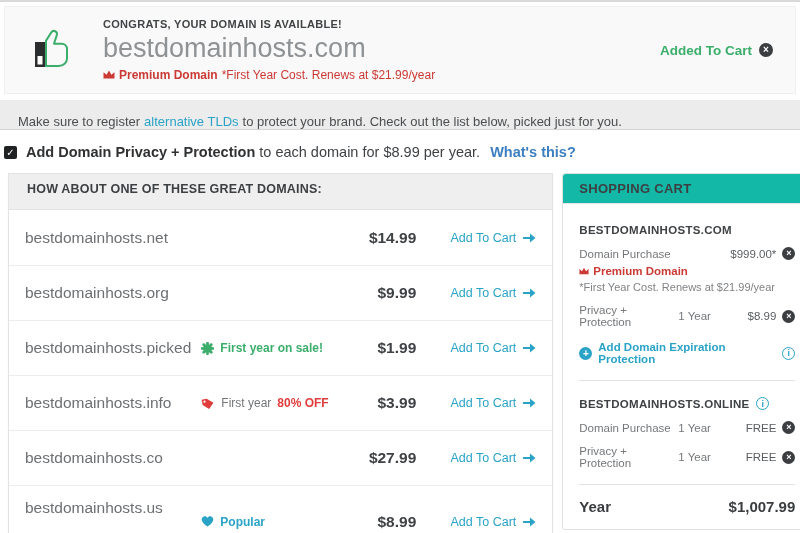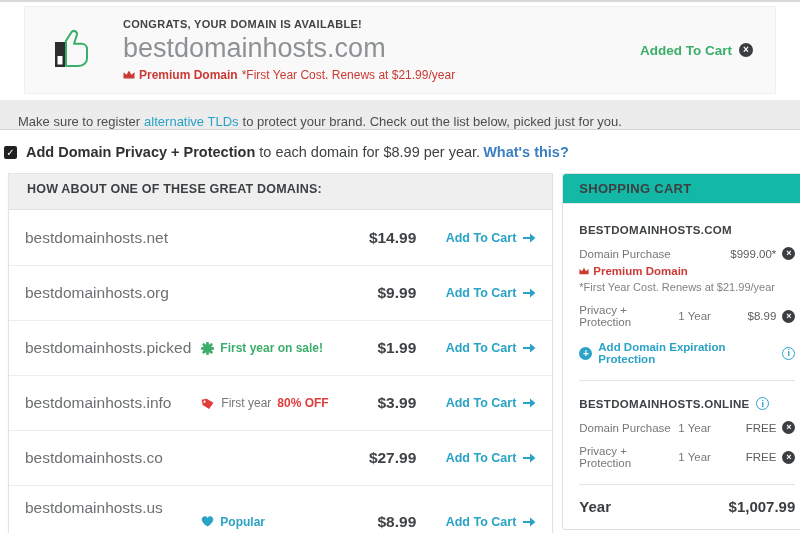--- a/index.html
+++ b/index.html
@@ -1,20 +1,20 @@
 <!DOCTYPE html>
 <html><head>
 <meta charset="utf-8">
 <style>
   * { box-sizing: border-box; }
   body { margin: 0; background: #fff; font-family: "Liberation Sans", sans-serif; }
   .page { position: relative; width: 800px; height: 533px; overflow: hidden; background: #fff; border-top: 2px solid #d9d9d9; }
 
   
-  .banner { margin: 4px 24px 0; height: 88px; background: #f9f9f9; border: 1px solid #f0f0f0; display: flex; align-items: center; padding: 0 18px; }
+  .banner { margin: 4px 4px 0; height: 88px; background: #f9f9f9; border: 1px solid #f0f0f0; display: flex; align-items: center; padding: 0 18px; }
   .thumb-wrap { width: 48px; margin: 0 26px 0 6px; flex: 0 0 auto; }
   .banner-main { flex: 1; }
   .congrats { font-size: 11px; font-weight: bold; color: #414446; letter-spacing: .3px; }
   .big-domain { font-size: 27px; color: #8f9295; margin-top: 3px; }
   .premium-line { margin-top: 4px; font-size: 12px; color: #cb3a35; display: flex; align-items: center; gap: 4px; }
   .premium-label { font-weight: bold; }
   .premium-note-banner { color: #cb3a35; }
   .added-wrap { display: flex; align-items: center; gap: 7px; margin-right: 4px; }
   .added-link { color: #3cae6b; font-size: 13.5px; font-weight: bold; cursor: pointer; }
 
@@ -23,37 +23,37 @@
   .plus-i { display: inline-flex; width: 13px; height: 13px; border-radius: 50%; background: #2aa3c6; color: #fff; font-size: 10px; font-weight: bold; align-items: center; justify-content: center; flex: 0 0 auto; }
 
   
   .notice { margin-top: 6px; height: 30px; background: #ececec; border-bottom: 1px solid #d4d4d4; display: flex; align-items: flex-end; padding: 0 18px; font-size: 13px; color: #4b4e50; }
   .tld-link { color: #2aa3c6; cursor: pointer; margin: 0 4px; }
 
   
   .privacy { padding: 14px 0 13px 4px; font-size: 14.5px; color: #3f4245; display: flex; align-items: center; }
   .cb { width: 13px; height: 13px; background: #1f2123; color: #fff; font-size: 10px; display: inline-flex; align-items: center; justify-content: center; border-radius: 2px; margin-right: 9px; cursor: pointer; flex: 0 0 auto; }
   .privacy b { color: #2f3133; }
-  .whats-link { color: #3c7fc0; font-weight: bold; cursor: pointer; margin-left: 3px; }
+  .whats-link { color: #3c7fc0; font-weight: bold; cursor: pointer; margin-left: 10px; }
 
   
   .content { display: flex; gap: 9px; padding: 0 8px; align-items: flex-start; }
   .suggest-panel { flex: 1; border: 1px solid #e3e3e3; background: #fff; box-shadow: 0 1px 2px rgba(0,0,0,.05); }
   .panel-header { height: 36px; line-height: 30px; background: #efefef; border-bottom: 1px solid #e2e2e2; font-weight: bold; font-size: 12.5px; padding: 0 18px; color: #3d4043; letter-spacing: .2px; }
 
   .s-row { display: grid; grid-template-columns: 1fr 150px 75px 120px; align-items: center; height: 55px; padding: 0 16px; }
   .s-row + .s-row { border-top: 1px solid #ededed; }
   .s-domain { font-size: 15.5px; color: #6d7073; white-space: nowrap; }
   .s-badge { display: flex; align-items: center; gap: 6px; font-size: 12px; font-weight: bold; padding-left: 10px; white-space: nowrap; }
   .bt-green { color: #3cae6b; }
   .bt-teal { color: #2aa3c6; }
   .bt-gray { color: #74777a; font-weight: normal; }
   .bt-red { color: #e03c3c; }
   .s-price { text-align: right; font-size: 15.5px; color: #3f4245; font-weight: 600; }
-  .s-add { display: flex; justify-content: flex-end; align-items: center; gap: 7px; color: #2aa3c6; font-size: 12.5px; font-weight: bold; cursor: pointer; }
+  .s-add { display: flex; justify-content: flex-end; align-items: center; gap: 7px; color: #2aa3c6; font-size: 12.5px; font-weight: normal; cursor: pointer; }
   .s-row:last-child { height: 70px; }
   .s-row:last-child .s-domain { transform: translateY(-13px); }
   .s-row:last-child .s-badge, .s-row:last-child .s-price, .s-row:last-child .s-add { transform: translateY(1px); }
 
   
   .right-col { width: 246px; flex: 0 0 auto; display: flex; flex-direction: column; }
   .cart { border: 1px solid #e0e0e0; border-radius: 3px; background: #fff; }
   .cart-header { height: 30px; line-height: 30px; background: #14b8a6; border-bottom: 1px solid #e5e5e5; font-weight: bold; font-size: 13px; padding: 0 16px; color: #3d4043; letter-spacing: .3px; border-radius: 3px 3px 0 0; }
   .cart-body { padding: 20px 12px 12px 16px; }
   .c-group-name { font-size: 11.5px; font-weight: bold; color: #3f4245; letter-spacing: .3px; display: flex; align-items: center; gap: 7px; }

